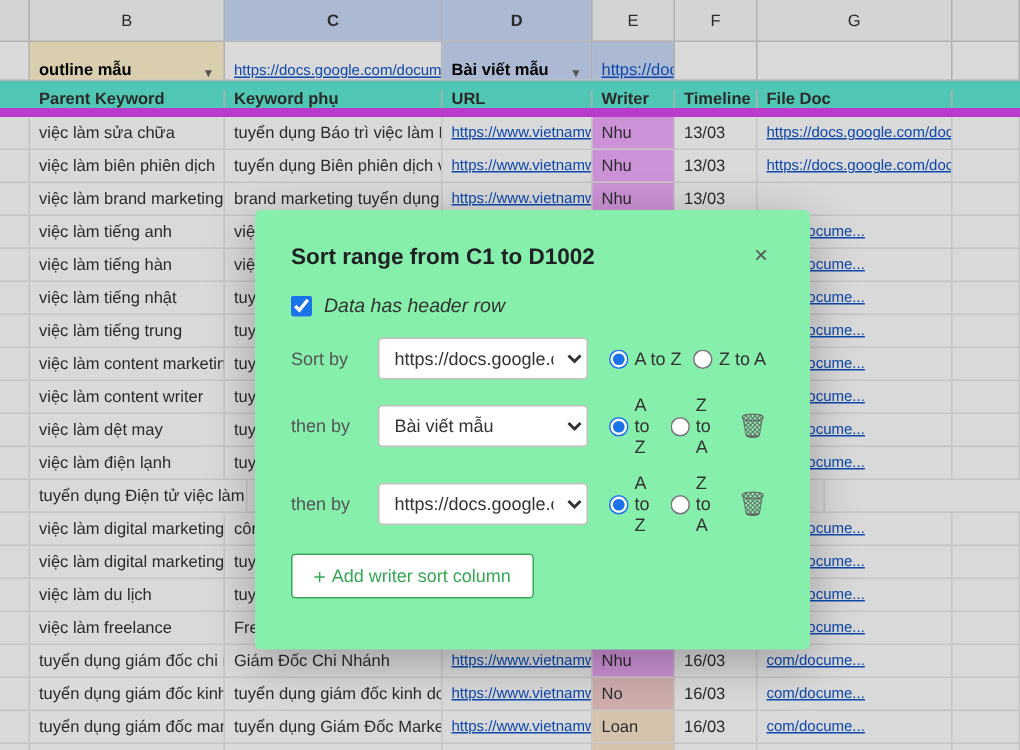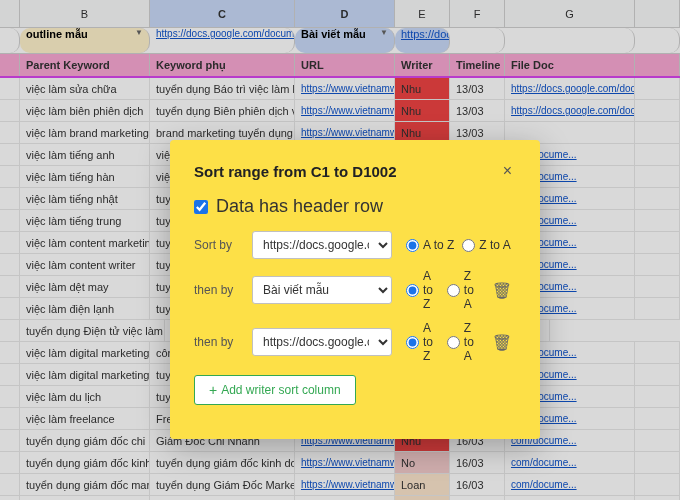--- a/index.html
+++ b/index.html
@@ -49,27 +49,26 @@
     
     .named-range-row {
       display: flex;
       height: 26px;
       border-bottom: 1px solid #d0d0d0;
     }
 
     .named-range-cell {
       border-right: 1px solid #d0d0d0;
       display: flex;
-      align-items: flex-start;
+      align-items: flex-end;
       padding: 0 6px;
       font-size: 11px;
       flex-shrink: 0;
       overflow: hidden;
       white-space: nowrap;
-      border-radius: 10px;
     }
 
     .named-range-cell.outline {
       background: #fff2cc;
       font-weight: bold;
       justify-content: space-between;
     }
 
     .named-range-cell.url {
       color: #1155cc;
@@ -86,23 +85,24 @@
     .named-range-cell.doc {
       color: #1155cc;
       text-decoration: underline;
       background: #c9daf8;
       justify-content: space-between;
     }
 
     
     .data-header-row {
       display: flex;
-      background: #f9a8d4;
+      background: #5eead4;
       height: 24px;
-      border-bottom: 2px solid #d946ef;
+      border-bottom: 6px solid #d946ef;
+      align-items: flex-end;
     }
 
     .data-header-cell {
       border-right: 1px solid #d0d0d0;
       display: flex;
       align-items: center;
       padding: 0 6px;
       font-size: 11px;
       font-weight: bold;
       flex-shrink: 0;
@@ -133,21 +133,21 @@
       color: #333;
     }
 
     .data-cell.url-cell {
       color: #1155cc;
       text-decoration: underline;
       font-size: 10px;
     }
 
     .data-cell.nhu-cell {
-      background: #ef4444;
+      background: #f0abfc;
       font-size: 11px;
     }
 
     .data-cell.no-cell {
       background: #f4cccc;
       font-size: 11px;
     }
 
     .data-cell.loan-cell {
       background: #fce5cd;
@@ -177,21 +177,21 @@
       background: rgba(0,0,0,0.15);
       z-index: 10;
     }
 
     
     .sort-dialog {
       position: absolute;
       top: 140px;
       left: 170px;
       width: 370px;
-      background: #fde047;
+      background: #86efac;
       border-radius: 4px;
       box-shadow: 0 8px 32px rgba(0,0,0,0.28);
       z-index: 20;
       padding: 20px 24px 18px 24px;
     }
 
     .dialog-header {
       display: flex;
       justify-content: space-between;
       align-items: center;
@@ -221,22 +221,23 @@
       gap: 8px;
     }
 
     .header-checkbox-row input[type="checkbox"] {
       width: 14px;
       height: 14px;
       accent-color: #1a73e8;
     }
 
     .header-label {
-      font-size: 18px;
+      font-size: 13px;
       color: #333;
+      font-style: italic;
     }
 
     .sort-row {
       display: flex;
       align-items: center;
       margin-bottom: 10px;
       gap: 8px;
     }
 
     .sort-label {

